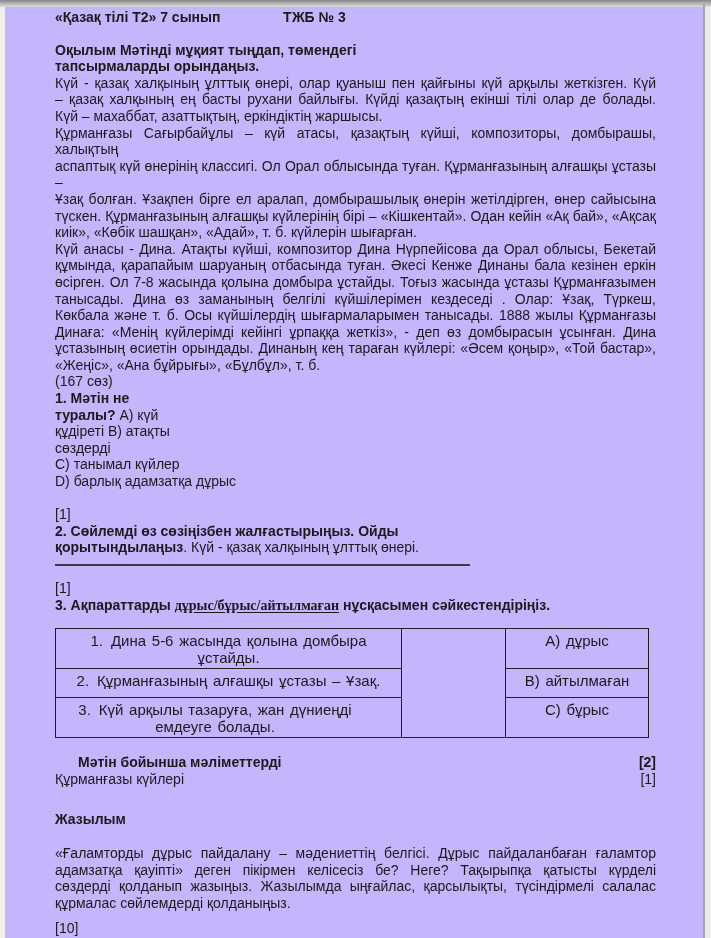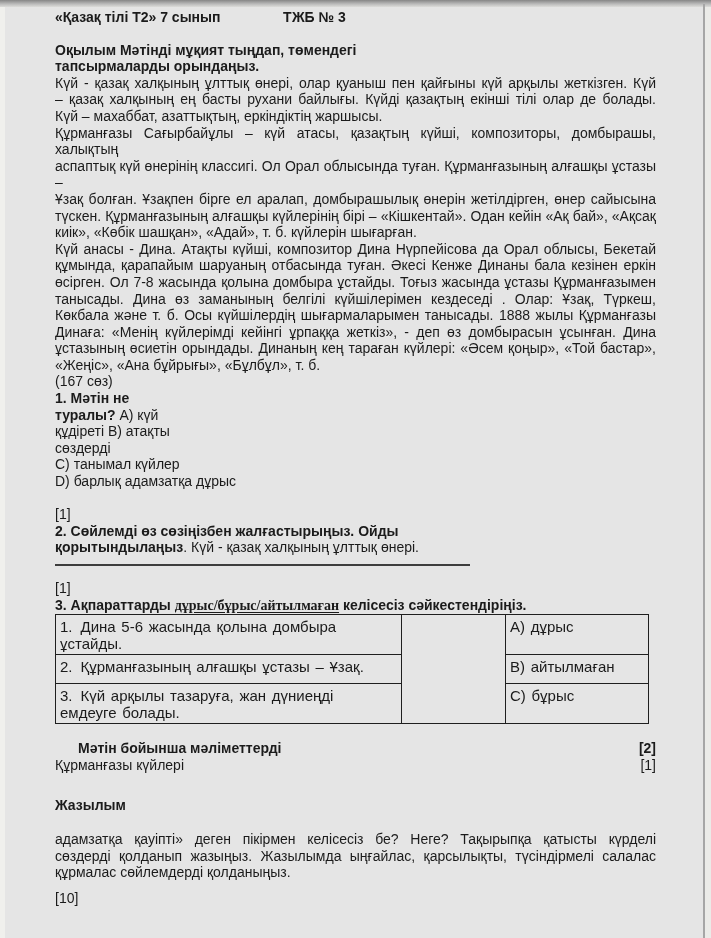--- a/index.html
+++ b/index.html
@@ -4,21 +4,21 @@
 <style>
   html, body {
     margin: 0;
     padding: 0;
     background: #fbfbf9;
   }
   .page {
     position: relative;
     width: 711px;
     height: 938px;
-    background: #e5e5e5;
+    background: #c4b5fd;
     font-family: "Liberation Sans", sans-serif;
     color: #1b1b1b;
     overflow: hidden;
   }
   .top-band {
     position: absolute;
     top: 0; left: 0;
     width: 711px; height: 7px;
     background: linear-gradient(to bottom, #868686, #b9b9b9 55%, #dcdcda);
   }
@@ -56,23 +56,25 @@
   .answer-line {
     border: none;
     border-top: 2px solid #3d3d3d;
     width: 415px;
     margin: 8px 0 0 0;
   }
   .q2-score { margin-top: 14px; }
   .u { text-decoration: underline; text-underline-offset: 2px; font-family: Liberation Serif, serif; }
   table.match {
     border-collapse: collapse;
+    margin-top: 14px;
     table-layout: fixed;
     width: 593px;
     font-size: 15px;
+    text-align: center;
   }
   table.match td {
     border: 1px solid #1f1f1f;
     vertical-align: top;
     padding: 3px 4px 2px 4px;
     box-sizing: border-box;
     line-height: 17px;
     word-spacing: 1.5px;
   }
   td.c-statement { width: 346px; }
@@ -151,21 +153,21 @@
     </div>
 
     <div>
       <div class="b">2. Сөйлемді өз сөзіңізбен жалғастырыңыз. Ойды</div>
       <div><span class="b">қорытындылаңыз</span><span>. Күй - қазақ халқының ұлттық өнері.</span></div>
       <hr class="answer-line">
       <div class="q2-score">[1]</div>
     </div>
 
     <div>
-      <div class="b"><span>3. Ақпараттарды </span><span class="u">дұрыс/бұрыс/айтылмаған</span><span> келісесіз сәйкестендіріңіз.</span></div>
+      <div class="b"><span>3. Ақпараттарды </span><span class="u">дұрыс/бұрыс/айтылмаған</span><span> нұсқасымен сәйкестендіріңіз.</span></div>
 
       <table class="match">
         <tbody>
             <tr class="r1">
           <td class="c-statement"><span class="stmt-num">1.</span><span>Дина 5-6 жасында қолына домбыра ұстайды.</span></td>
           <td class="c-blank" rowspan="3"></td>
           <td class="c-option">А) дұрыс</td>
         </tr>
         <tr class="r2">
           <td class="c-statement"><span class="stmt-num">2.</span><span>Құрманғазының алғашқы ұстазы – Ұзақ.</span></td>
@@ -188,20 +190,21 @@
       </div>
       <div class="score-row">
         <span>Құрманғазы күйлері</span>
         <span>[1]</span>
       </div>
     </div>
 
     <div>
       <div class="b writing-heading">Жазылым</div>
       <div class="writing-para">
+        <div class="jl">«Ғаламторды дұрыс пайдалану – мәдениеттің белгісі. Дұрыс пайдаланбаған ғаламтор</div>
         <div class="jl">адамзатқа қауіпті» деген пікірмен келісесіз бе? Неге? Тақырыпқа қатысты күрделі</div>
         <div class="jl">сөздерді қолданып жазыңыз. Жазылымда ыңғайлас, қарсылықты, түсіндірмелі салалас</div>
         <div>құрмалас сөйлемдерді қолданыңыз.</div>
       </div>
       <div class="writing-score">[10]</div>
     </div>
 
   </div>
 </div>
 

